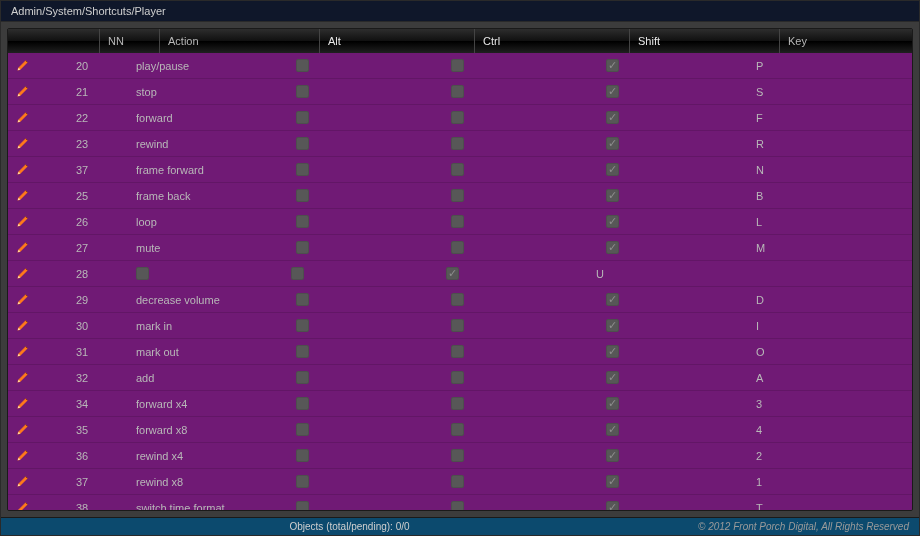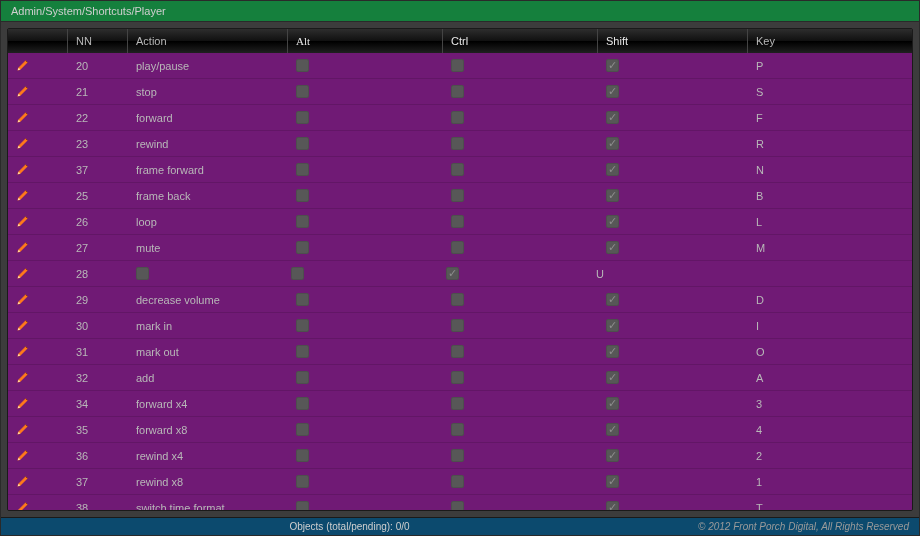--- a/index.html
+++ b/index.html
@@ -13,21 +13,21 @@
     color: #b8b8b8;
   }
   .app {
     width: 920px;
     height: 536px;
     display: flex;
     flex-direction: column;
     border: 1px solid #2a2a2a;
   }
   .breadcrumb {
-    background: #15803d;
+    background: #0f172a;
     padding: 4px 10px;
     font-size: 11px;
     color: #cfcfcf;
     border-bottom: 1px solid #2a2a2a;
   }
   .table-wrap {
     flex: 1;
     padding: 6px;
     overflow: hidden;
     position: relative;
@@ -42,20 +42,21 @@
     display: flex;
     flex-direction: column;
   }
   .header-row {
     display: flex;
     background: linear-gradient(to bottom, #2d2d2d 0%, #111 48%, #000 52%, #202020 100%);
     height: 24px;
     align-items: center;
     color: #e8e8e8;
     font-size: 11px;
+    padding-left: 32px;
   }
   .header-row > div {
     border-right: 1px solid #444;
     padding: 0 8px;
     height: 100%;
     display: flex;
     align-items: center;
     box-sizing: border-box;
   }
   .header-row > div:last-child { border-right: none; }
@@ -73,21 +74,21 @@
   }
   .row > div {
     padding: 0 8px;
     display: flex;
     align-items: center;
     height: 100%;
   }
   .col-edit { width: 60px; }
   .col-nn { width: 60px; }
   .col-action { width: 160px; }
-  .col-alt { width: 155px; font-family: Liberation Serif, serif; }
+  .col-alt { width: 155px; }
   .col-ctrl { width: 155px; }
   .col-shift { width: 150px; }
   .col-key { flex: 1; }
   .edit-icon svg { width: 14px; height: 14px; }
   .chk {
     width: 13px;
     height: 13px;
     background: #575757;
     border: 1px solid #4e4e4e;
     border-radius: 2px;

